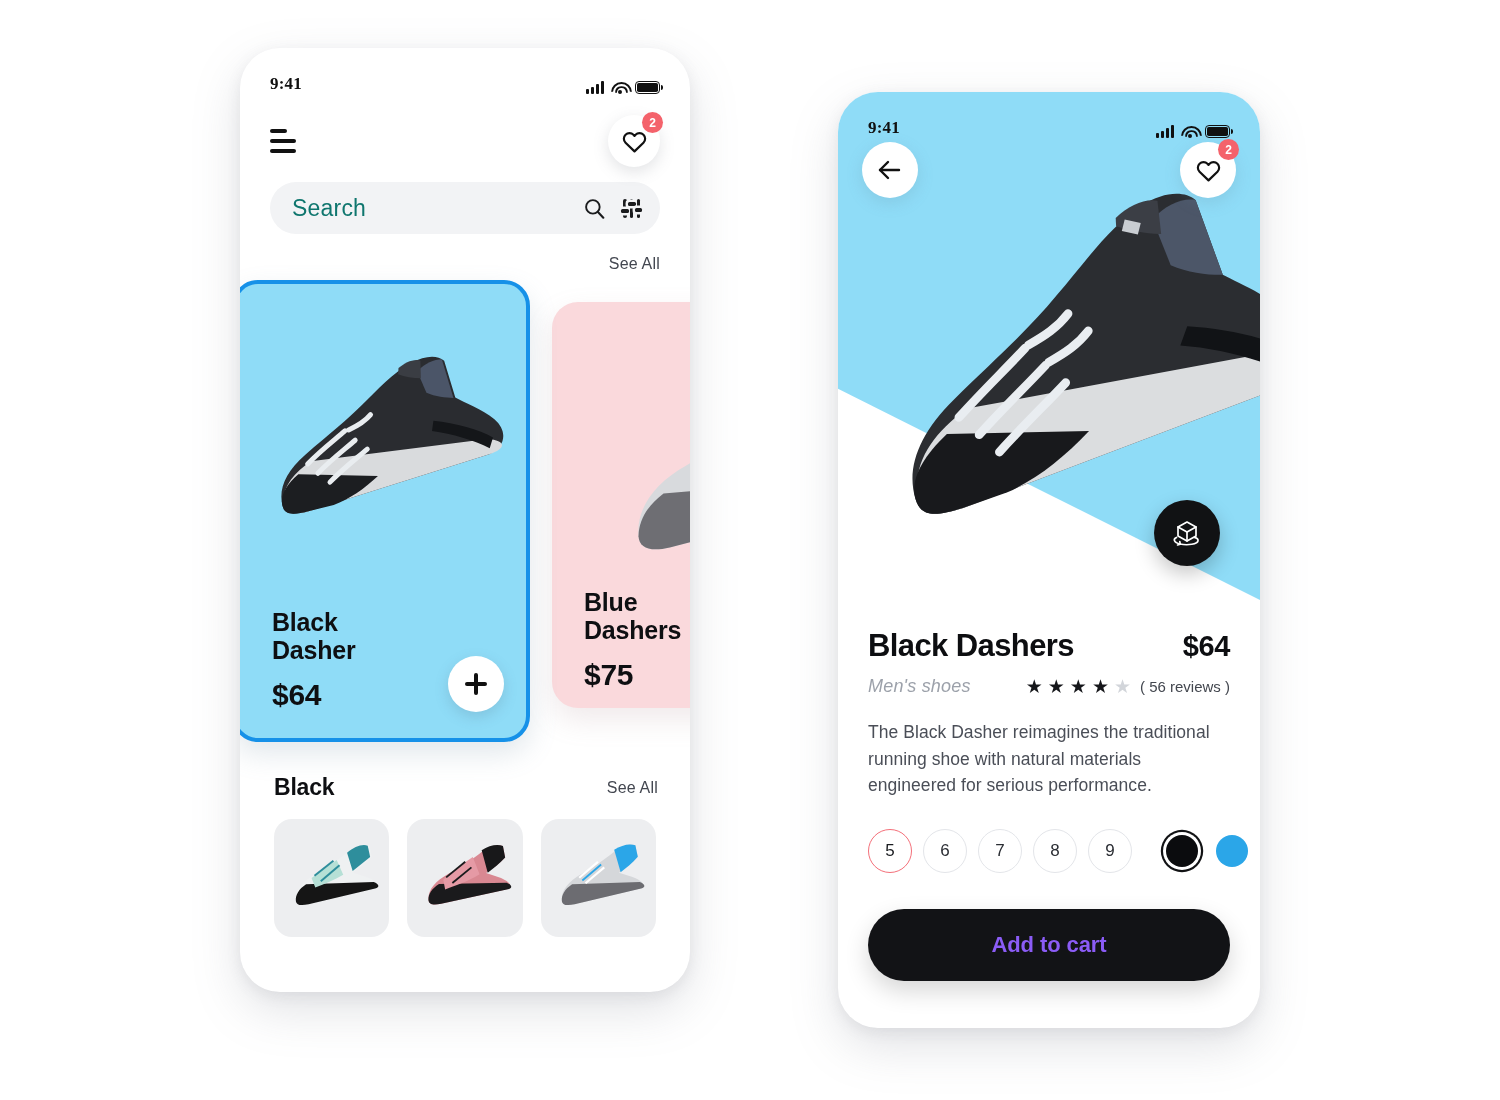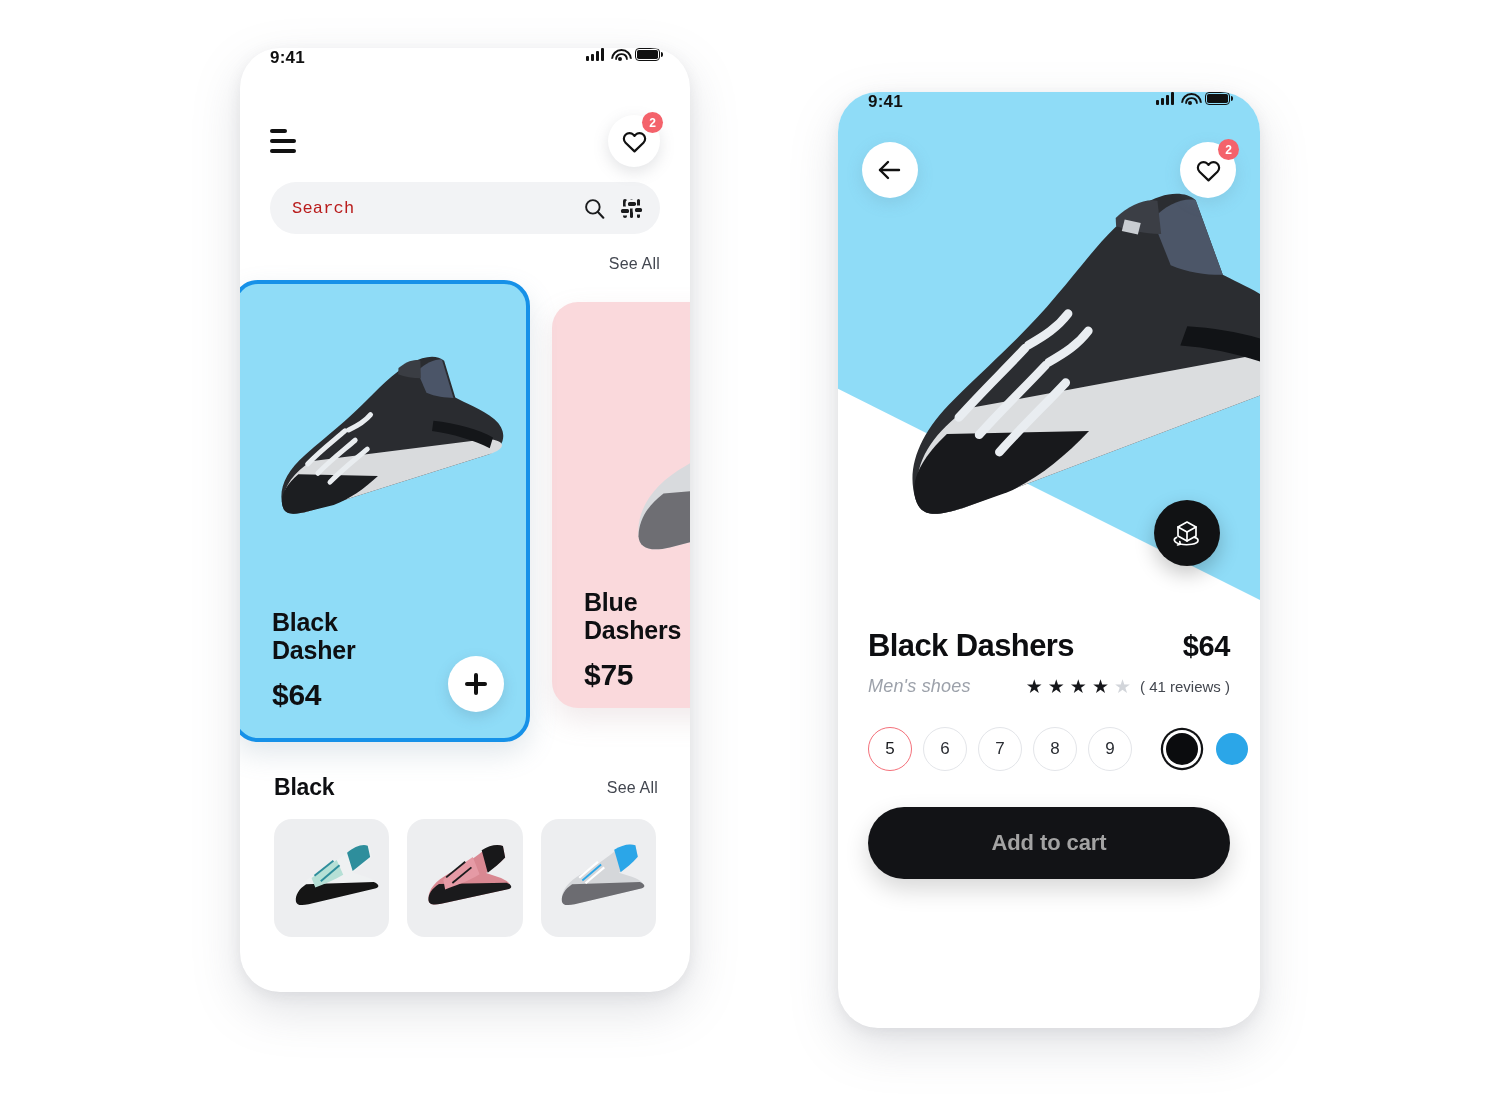--- a/index.html
+++ b/index.html
@@ -23,22 +23,23 @@
     overflow: hidden;
     box-shadow: 0 18px 48px rgba(120,125,135,0.22), 0 4px 14px rgba(120,125,135,0.12);
   }
   #phone-home { left: 240px; top: 48px; width: 450px; height: 944px; }
   #phone-detail { left: 838px; top: 92px; width: 422px; height: 936px; }
 
   
   .statusbar {
     position: relative;
     height: 46px;
-    display: flex; align-items: flex-start; justify-content: space-between;
+    display: flex; align-items: flex-end; justify-content: space-between;
     padding: 0 30px;
+    font-family: Liberation Serif, serif;
   }
   .status-time { font-size: 17px; font-weight: 700; letter-spacing: .2px; color: #111; }
   .status-icons { display: flex; align-items: center; gap: 7px; }
 
   .sig { display: flex; align-items: flex-end; gap: 2px; height: 13px; }
   .sig i { display: block; width: 3px; background: #111; border-radius: 1px; }
   .sig i:nth-child(1) { height: 5px; }
   .sig i:nth-child(2) { height: 7.5px; }
   .sig i:nth-child(3) { height: 10px; }
   .sig i:nth-child(4) { height: 13px; }
@@ -90,21 +91,21 @@
     position:absolute; top:-3px; right:-3px;
     min-width: 21px; height: 21px; padding: 0 5px;
     background:#F4626B; color:#fff; border-radius:50%;
     font-size:12px; font-weight:700; display:flex; align-items:center; justify-content:center;
   }
 
   .searchbar {
     margin: 16px 30px 0 30px; height: 52px; border-radius: 26px;
     background:#F2F3F5; display:flex; align-items:center; padding: 0 20px 0 22px;
   }
-  .searchbar .ph { flex:1; font-size:17px; color:#b91c1c; letter-spacing:.2px;font-family:Liberation Mono, monospace; }
+  .searchbar .ph { flex:1; font-size:23px; color:#0f766e; letter-spacing:.2px; }
   .search-actions { display:flex; align-items:center; gap:18px; }
 
   .sliders { display:flex; align-items:center; gap:3.5px; height:19px; }
   .sliders .col { position:relative; width:3.2px; height:19px; }
   .sliders .col .bar { position:absolute; left:0; width:3.2px; height:19px; background:#1b1c1e; border-radius:2px; }
   .sliders .col .knob { position:absolute; left:-2.2px; width:7.6px; height:4.6px; background:#1b1c1e; border-radius:1.5px; box-shadow: 0 0 0 2.4px #F2F3F5; }
 
   .row-seeall {
     margin: 18px 30px 0 30px; display:flex; align-items:center; justify-content:flex-end; height: 24px;
   }
@@ -206,21 +207,21 @@
     font-size: 17px; color:#2A2D33; cursor:pointer;
   }
   .size.selected { border-color:#F4707A; color:#1A1C20; }
   .opt-divider { width:1.6px; height: 40px; background:#DCDEE3; margin: 0 17px; }
   .colors { display:flex; align-items:center; gap: 18px; }
   .swatch { width: 32px; height: 32px; border-radius:50%; cursor:pointer; }
   .swatch.selected { box-shadow: 0 0 0 3px #fff, 0 0 0 5.2px #111214; }
 
   .cart-btn {
     margin: 36px 30px 0 30px; height: 72px; border-radius: 36px;
-    background:#121316; color:#a3a3a3; font-size: 22px; font-weight: 700;
+    background:#121316; color:#8b5cf6; font-size: 22px; font-weight: 700;
     display:flex; align-items:center; justify-content:center; cursor:pointer;
     letter-spacing: -0.1px;
     box-shadow: 0 10px 24px rgba(0,0,0,0.16);
   }
 </style>
 </head>
 <body>
 
 <div class="stage">
 
@@ -474,24 +475,25 @@
       <div class="dt-row2">
         <div class="dt-cat">Men's shoes</div>
         <div class="rating">
           <div class="stars">
             <span class="star-on">★</span>
             <span class="star-on">★</span>
             <span class="star-on">★</span>
             <span class="star-on">★</span>
             <span class="star-off">★</span>
           </div>
-          <div class="reviews">( 41 reviews )</div>
-        </div>
-      </div>
-
+          <div class="reviews">( 56 reviews )</div>
+        </div>
+      </div>
+
+      <div class="dt-desc">The Black Dasher reimagines the traditional running shoe with natural materials engineered for serious performance.</div>
 
       <div class="options">
         <div class="sizes">
           <div class="size selected">5</div>
           <div class="size">6</div>
           <div class="size">7</div>
           <div class="size">8</div>
           <div class="size">9</div>
         </div>
         <div class="opt-divider"></div>

